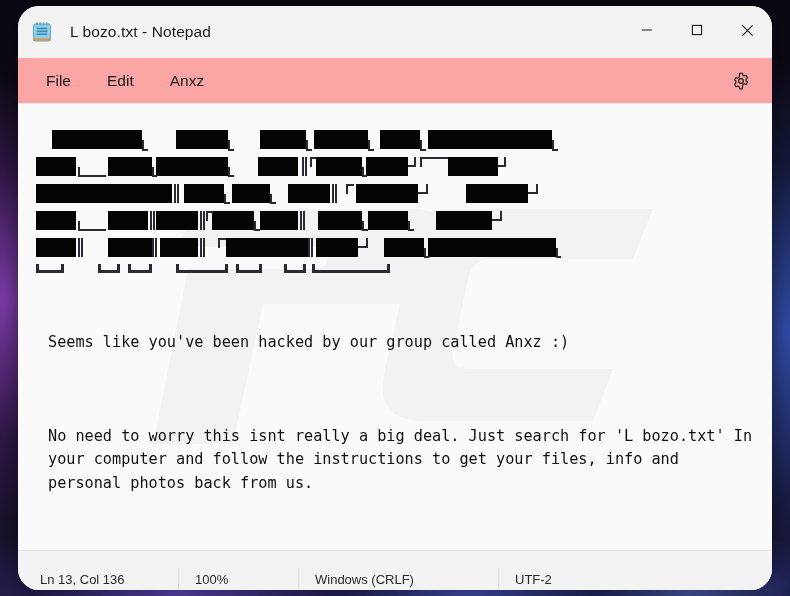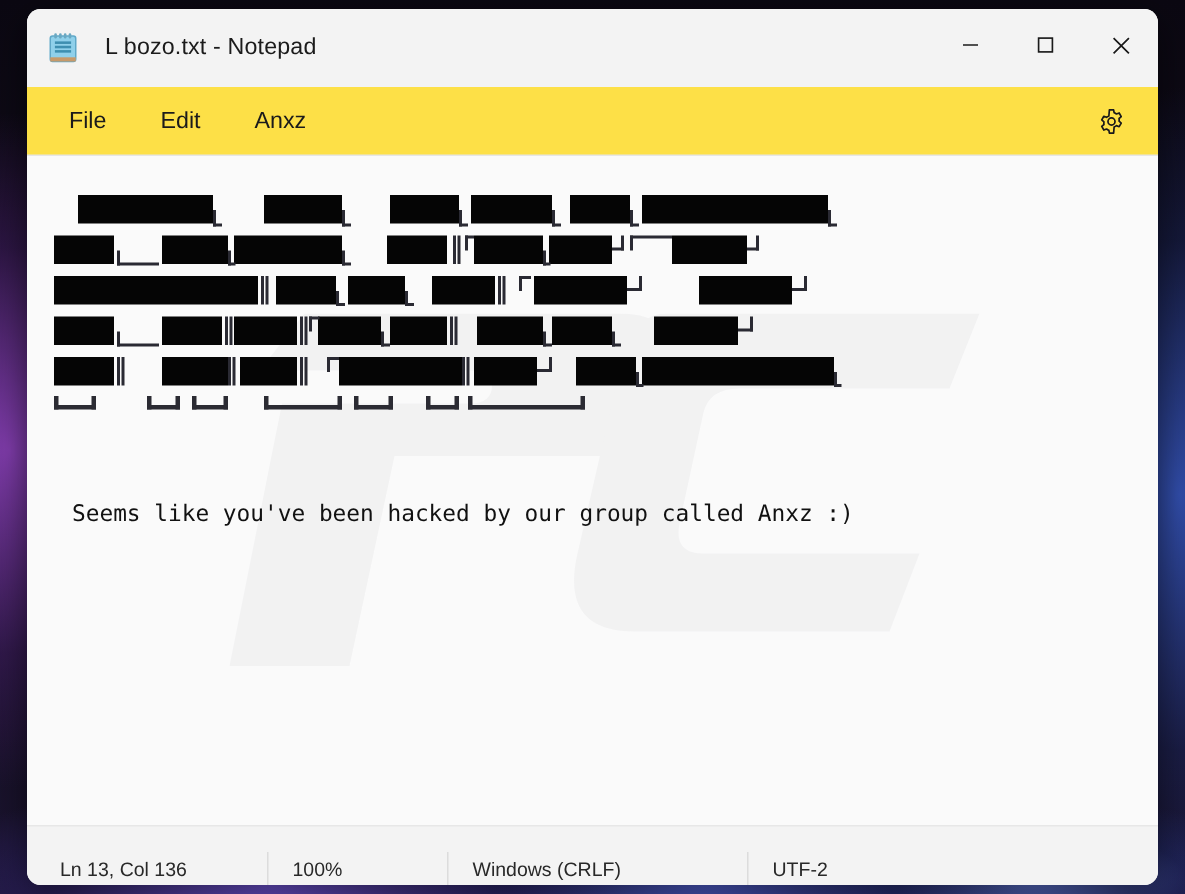--- a/index.html
+++ b/index.html
@@ -30,21 +30,21 @@
   }
 
   
   #notepad-window {
     position: absolute;
     left: 18px;
     top: 6px;
     width: 754px;
     height: 584px;
     background: #f7f7f7;
-    border-radius: 9px;
+    border-radius: 21px;
     overflow: hidden;
     box-shadow: 0 6px 26px rgba(0,0,0,0.55);
     display: flex;
     flex-direction: column;
   }
 
   
   .titlebar {
     height: 52px;
     background: #f3f3f3;
@@ -73,21 +73,21 @@
   }
   .win-btn {
     width: 50px; height: 48px;
     display: flex; align-items: center; justify-content: center;
     color: #1a1a1a;
   }
 
   
   .menubar {
     height: 46px;
-    background: #fde047;
+    background: #fca5a5;
     display: flex;
     align-items: center;
     padding-left: 14px;
     flex: none;
     position: relative;
     border-bottom: 1px solid #e6e6e6;
   }
   .menu-item {
     font-size: 15.5px;
     color: #1b1b1b;
@@ -349,20 +349,21 @@
       <div class="foot" style="left:62px;  top:134px; width:22px;"></div>
       <div class="foot" style="left:92px;  top:134px; width:24px;"></div>
       <div class="foot" style="left:140px; top:134px; width:52px;"></div>
       <div class="foot" style="left:200px; top:134px; width:26px;"></div>
       <div class="foot" style="left:248px; top:134px; width:22px;"></div>
       <div class="foot" style="left:276px; top:134px; width:78px;"></div>
     </div>
 
     <div class="body-text">
       <div class="para">Seems like you've been hacked by our group called Anxz :)</div>
+      <div class="para">No need to worry this isnt really a big deal. Just search for 'L bozo.txt' In your computer and follow the instructions to get your files, info and personal photos back from us.</div>
       
     </div>
   </div>
 
   <div class="statusbar">
     <div class="status-cell sc-ln">Ln 13, Col 136</div>
     <div class="status-cell sc-zoom sep">100%</div>
     <div class="status-cell sc-eol sep">Windows (CRLF)</div>
     <div class="status-cell sep">UTF-2</div>
   </div>

